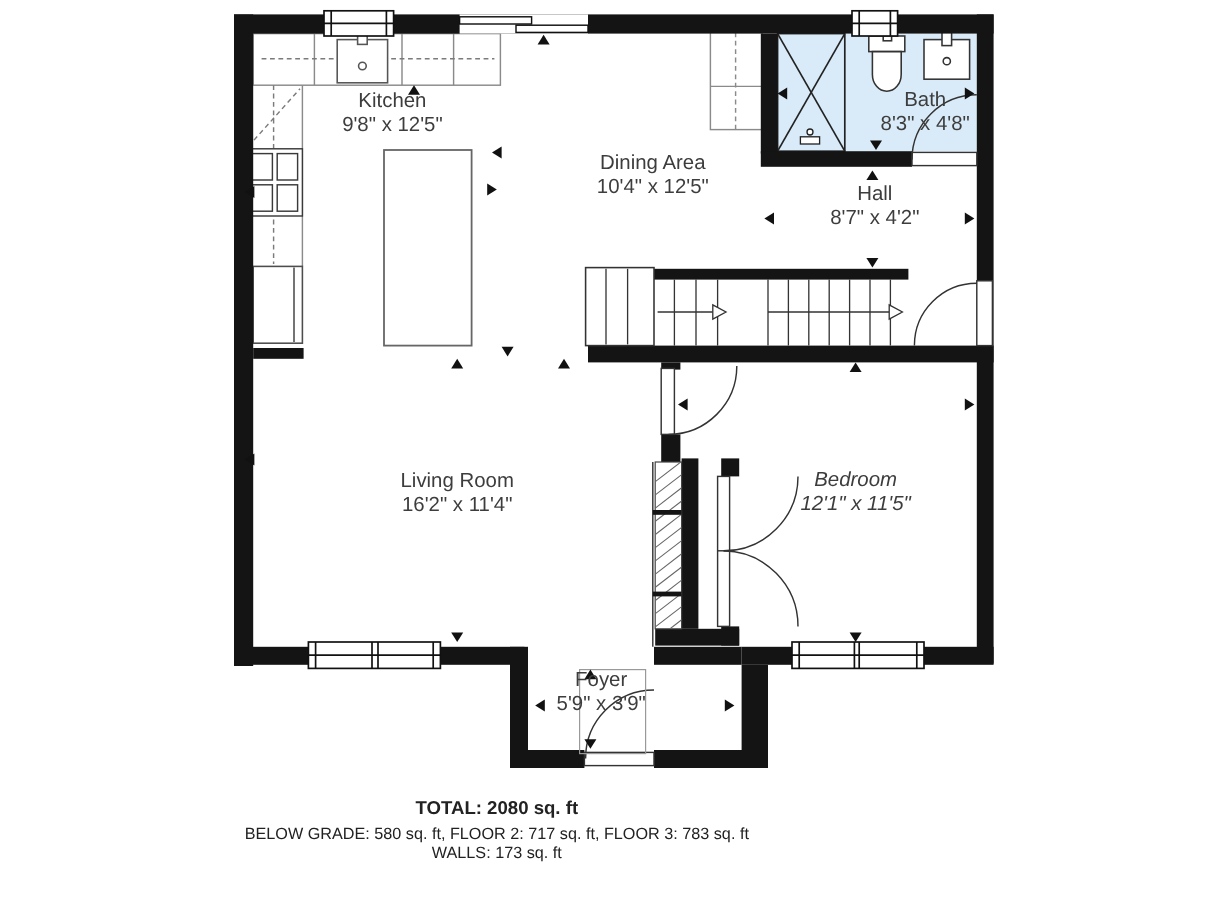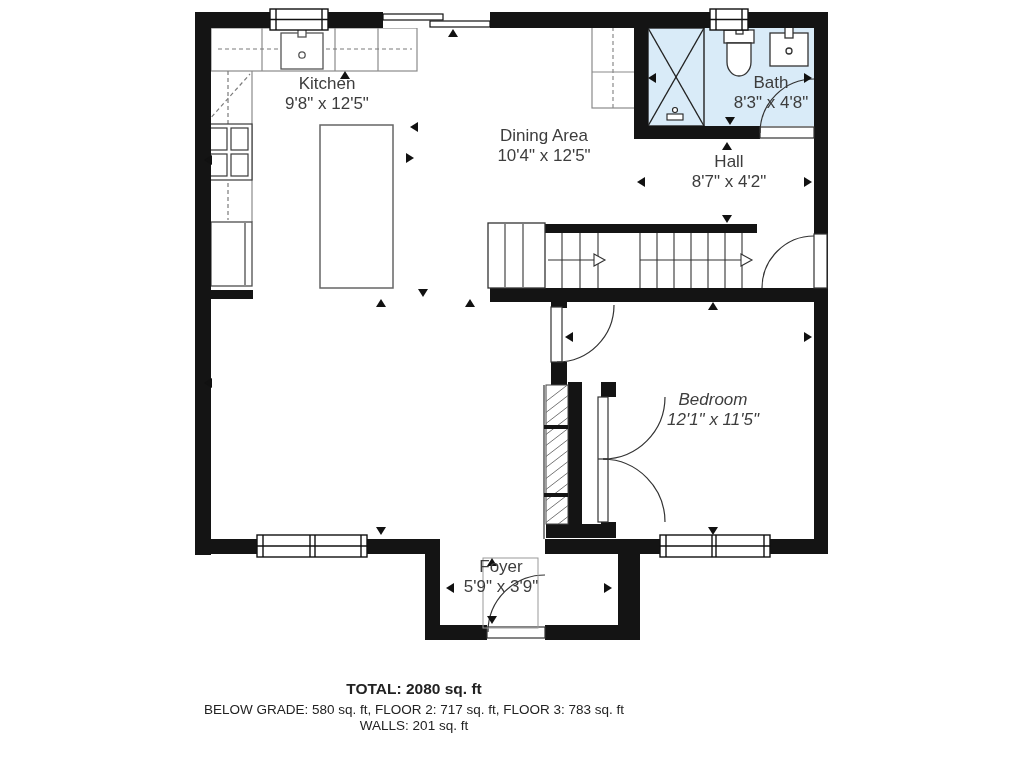--- a/index.html
+++ b/index.html
@@ -2,21 +2,21 @@
 <html><head>
 <meta charset="utf-8">
 <style>
   html,body{margin:0;padding:0;background:#fff;}
   #stage{position:relative;width:828px;height:768px;background:#fff;overflow:hidden;
          font-family:"Liberation Sans","DejaVu Sans",sans-serif;}
   svg{position:absolute;left:0;top:0;}
   .room-label{position:absolute;transform:translateX(-50%);text-align:center;
       color:#3d3d3d;font-size:17px;line-height:20px;white-space:nowrap;}
   .footer{position:absolute;top:665px;left:0;width:100%;text-align:center;color:#222;}
-  .footer .l1{font-weight:bold;font-size:15.5px;margin-bottom:4px;margin-top:15px;}
+  .footer .l1{font-weight:bold;font-size:15.5px;margin-bottom:4px;}
   .footer .l{font-size:13.5px;line-height:15.5px;}
   .logo-btn{position:absolute;left:929px;top:724px;width:88px;height:38px;border-radius:7px;
       background:linear-gradient(#f0f0f0,#bdbdbd 45%,#8d8d8d);
       box-shadow:inset 0 1px 1px #fff,0 1px 3px rgba(0,0,0,.35);
       display:flex;align-items:center;justify-content:center;overflow:hidden;}
   .logo-watermark{font-weight:bold;font-size:26px;letter-spacing:1px;color:#6e6e6e;
       text-shadow:0 1px 0 #e2e2e2;}
   .logo-badge{position:absolute;left:966px;top:740px;width:56px;height:27px;background:#1d5180;
       box-shadow:inset 0 0 0 1px #2d6396;color:#fff;display:flex;align-items:center;
       justify-content:center;font-weight:bold;font-size:16.5px;letter-spacing:.5px;}
@@ -266,33 +266,37 @@
   <div>10'4" x 12'5"</div>
 </div>
 <div class="room-label" style="left:771px;top:73px;">
   <div>Bath</div>
   <div>8'3" x 4'8"</div>
 </div>
 <div class="room-label" style="left:729px;top:152px;">
   <div>Hall</div>
   <div>8'7" x 4'2"</div>
 </div>
+<div class="room-label" style="left:381px;top:391px;">
+  <div>Living Room</div>
+  <div>16'2" x 11'4"</div>
+</div>
 <div class="room-label" style="left:713px;top:390px;font-style:italic;">
   <div>Bedroom</div>
   <div>12'1" x 11'5"</div>
 </div>
 <div class="room-label" style="left:501px;top:557px;">
   <div>Foyer</div>
   <div>5'9" x 3'9"</div>
 </div>
 
 <div class="footer">
   <div class="l1">TOTAL: 2080 sq. ft</div>
   <div class="l">BELOW GRADE: 580 sq. ft, FLOOR 2: 717 sq. ft, FLOOR 3: 783 sq. ft</div>
-  <div class="l">WALLS: 201 sq. ft</div>
+  <div class="l">WALLS: 173 sq. ft</div>
 </div>
 
 <div class="logo-btn">
   <span class="logo-watermark">NJMLS</span>
 </div>
 <svg class="compass-svg" width="90" height="70" viewBox="0 0 90 70">
   <text x="33" y="27" transform="rotate(-38 33 27)" font-size="11" font-weight="bold" font-family="Liberation Sans, sans-serif" fill="#1a1a1a">N</text>
   <polygon points="36,24 68,47 54,42 61,56 49,38" fill="#161616"></polygon>
 </svg>
 <div class="logo-badge">

